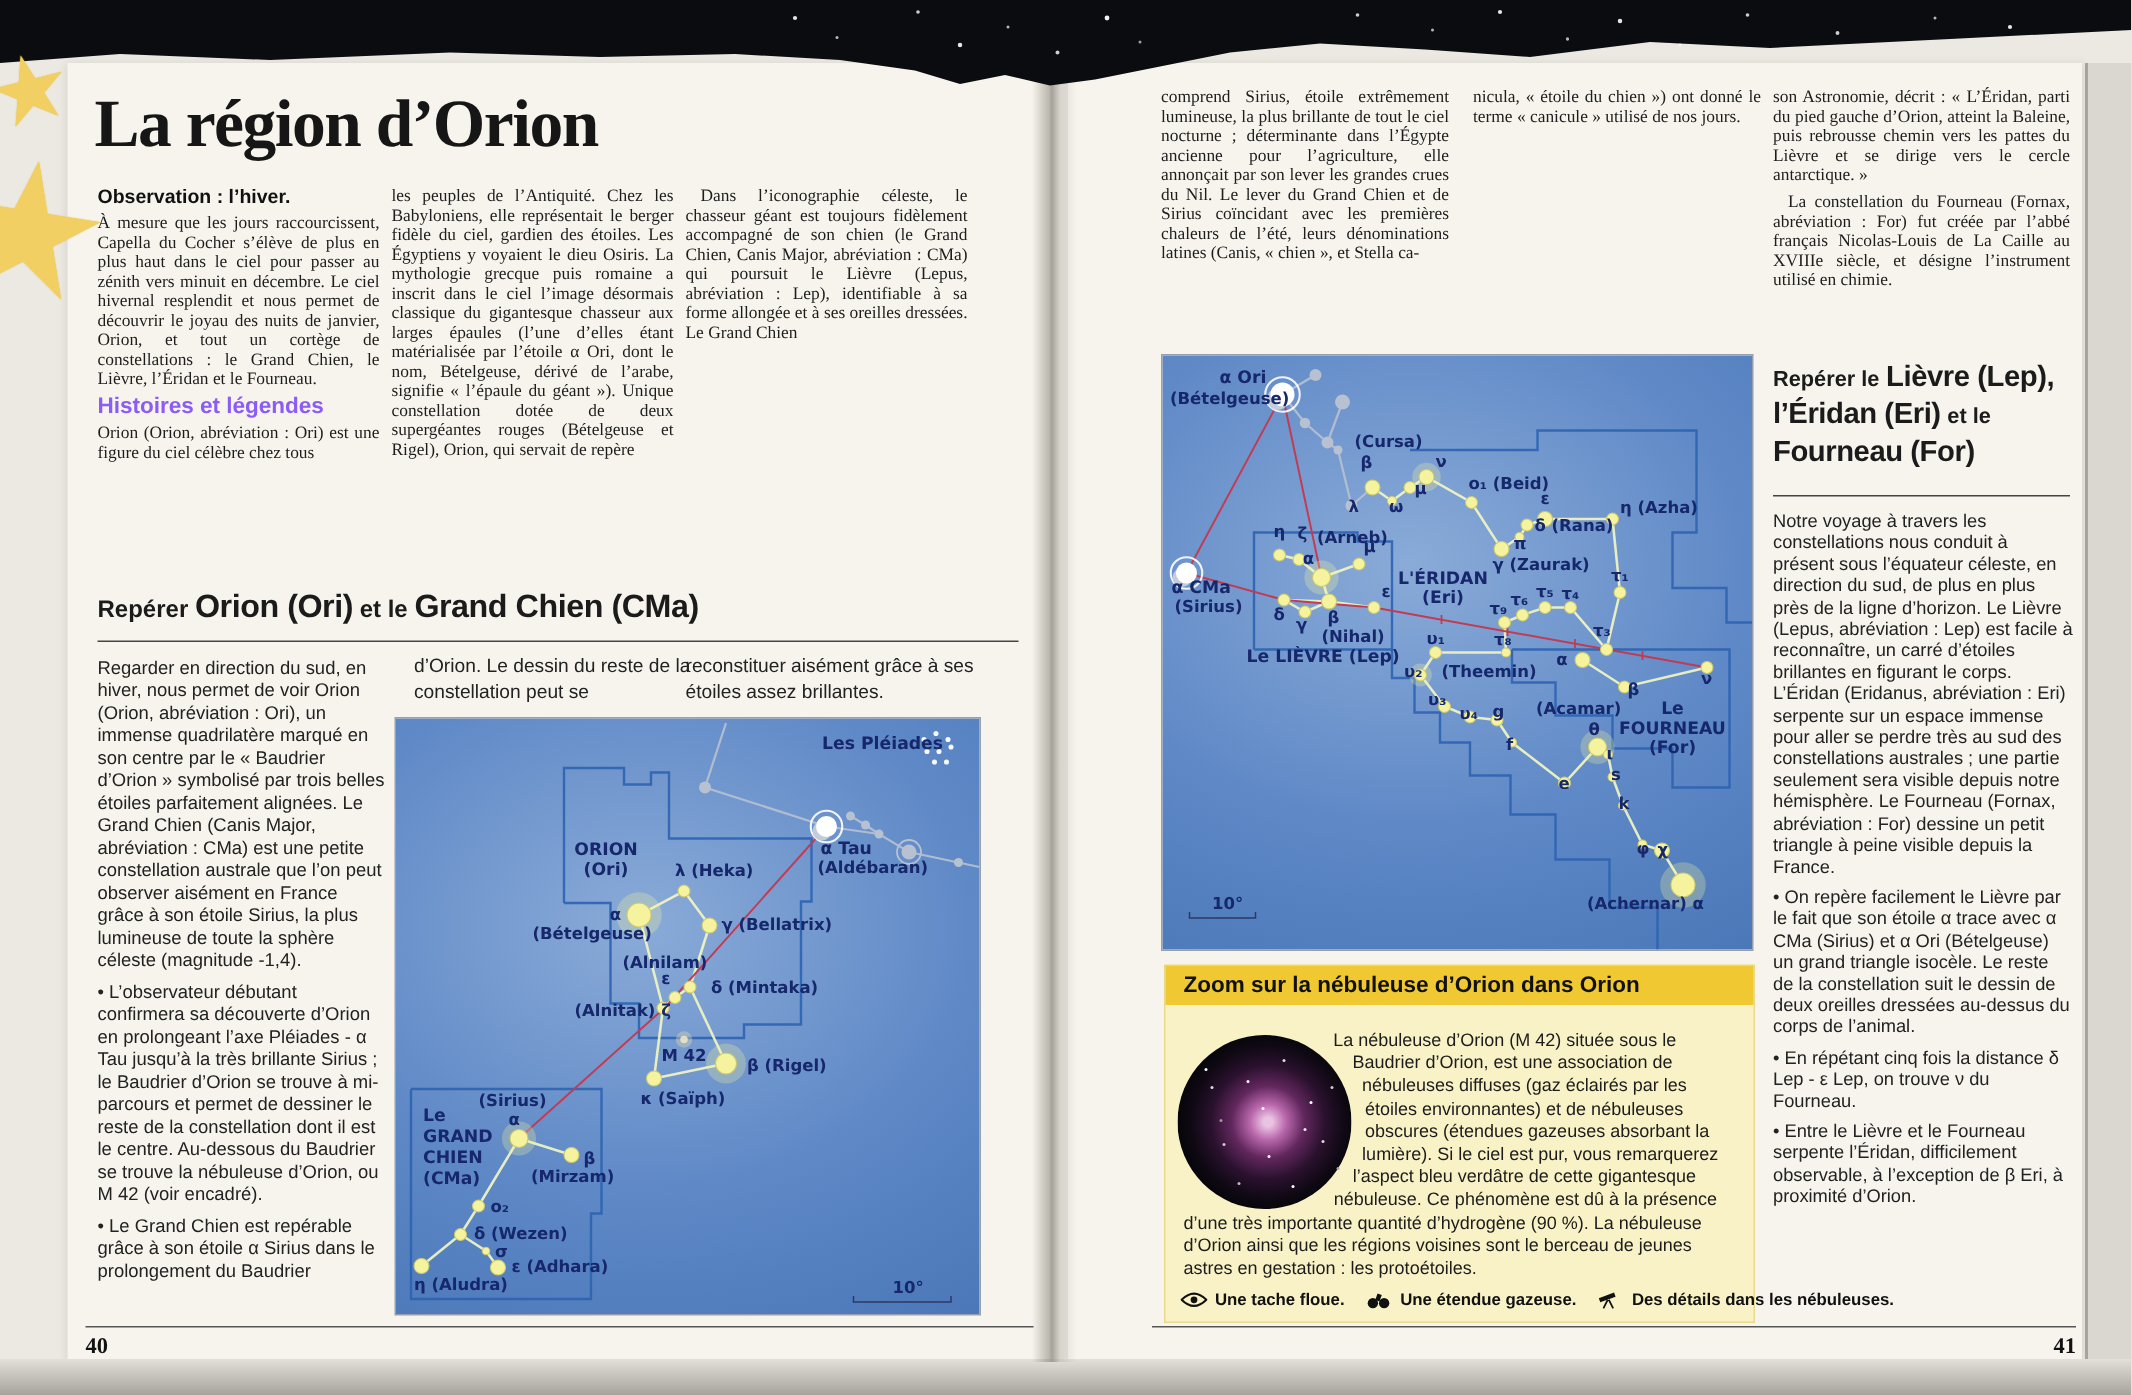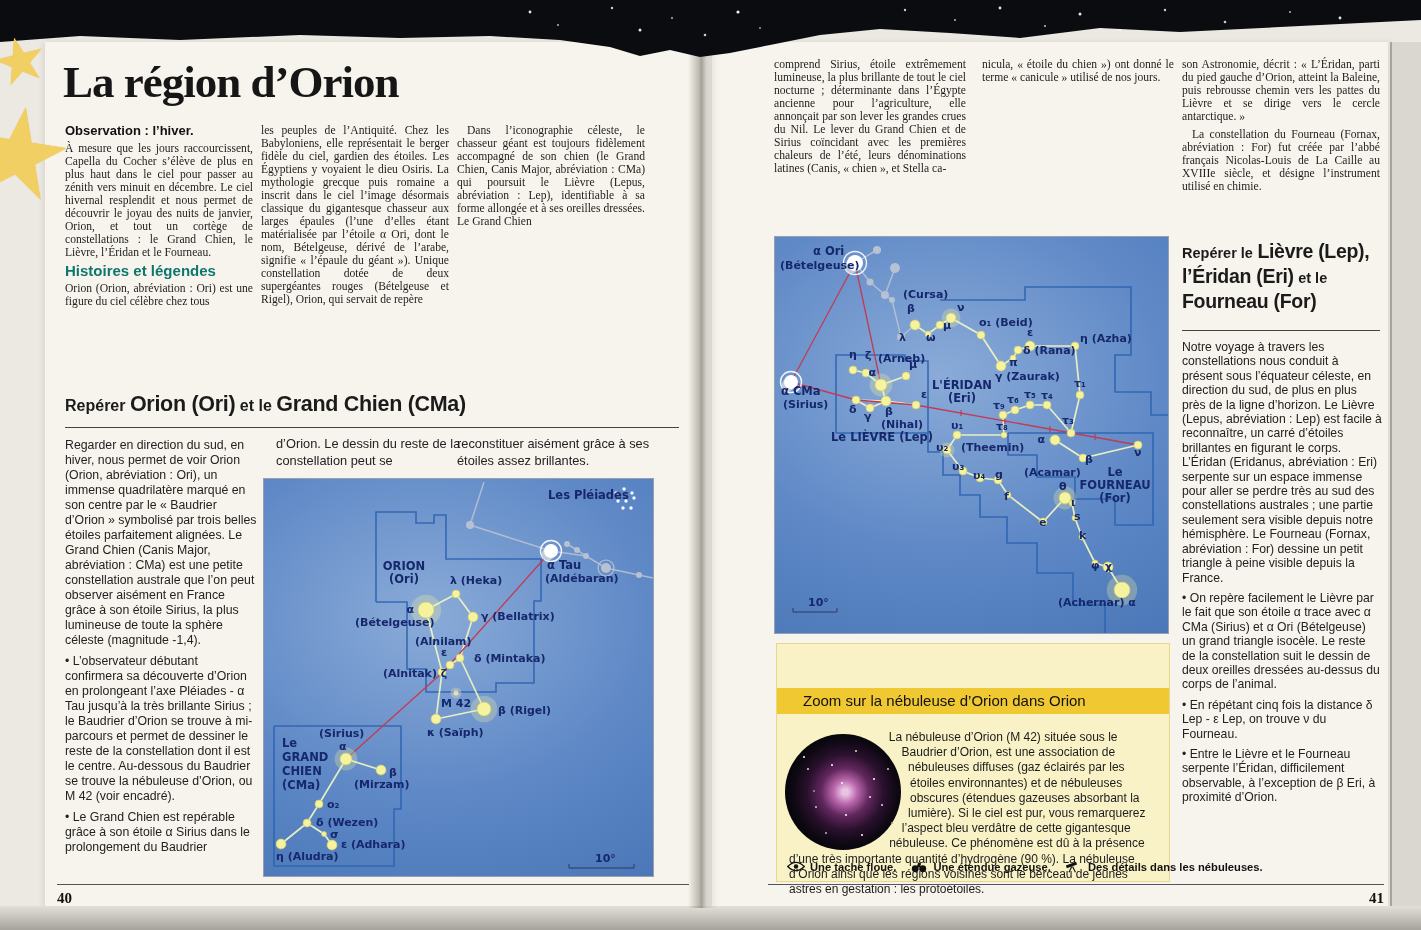--- a/index.html
+++ b/index.html
@@ -13,36 +13,36 @@
     background:linear-gradient(90deg,rgba(60,55,45,0),rgba(60,55,45,.38) 45%,rgba(60,55,45,.12) 62%,rgba(60,55,45,0));}
   .scan-right{position:absolute;left:1390px;top:42px;width:31px;height:866px;background:#d9d7d0;border-left:2px solid #a6a49c;z-index:2;}
   .scan-bottom{position:absolute;left:0;top:906px;width:1421px;height:24px;background:linear-gradient(#e2e0d8,#a5a39b);z-index:2;}
 
   .abs{position:absolute;}
   .lp-title{left:18px;top:14px;font-family:"Liberation Serif",serif;font-weight:bold;font-size:45px;letter-spacing:-1px;color:#161616;}
   .serif-col{font-family:"Liberation Serif",serif;font-size:11.6px;line-height:13px;text-align:justify;color:#1d1d1d;}
   .serif-col p{margin:0 0 5px 0;}
   .serif-col p.ind{text-indent:10px;}
   .mini-h{font-weight:bold;font-size:13px;margin:0 0 2px 0;color:#111;font-family:"Liberation Sans",sans-serif;}
-  .mini-h2{font-weight:bold;font-size:15px;margin:8px 0 2px 0;color:#0f766e;font-family:"Liberation Sans",sans-serif;}
+  .mini-h2{font-weight:bold;font-size:15px;margin:8px 0 2px 0;color:#8b5cf6;font-family:"Liberation Sans",sans-serif;}
   .sans-col{font-size:12.3px;line-height:15px;color:#222;}
   .sans-col p{margin:0 0 6px 0;}
   .sec-head{left:20px;top:350px;width:614px;color:#1b1b1b;white-space:nowrap;}
   .sh-s{font-weight:bold;font-size:16px;}
   .sh-b{font-weight:bold;font-size:21.5px;letter-spacing:-.3px;}
   .sec-rule{height:1px;background:#444;}
   .intro{font-size:12.8px;line-height:16.5px;color:#222;}
   .starchart{border:1px solid #98a0ae;background:radial-gradient(ellipse 130% 100% at 42% 35%,#8aabd8 0%,#5e88c6 45%,#3f6db0 100%);}
   .pg-rule{height:1px;background:#555;}
   .pg-num{font-family:"Liberation Serif",serif;font-weight:bold;font-size:15px;color:#111;}
   .sec-head2{left:470px;top:198px;width:210px;color:#1b1b1b;line-height:23px;}
   .sh2-s{font-weight:bold;font-size:14.5px;}
   .sh2-b{font-weight:bold;font-size:19.5px;letter-spacing:-.3px;}
   .zoombox{background:#f9f2c6;border:1px solid #e8d98a;}
-  .zb-title{background:#f0c832;color:#111;font-weight:normal;font-size:15px;padding:4px 26px;height:18px;margin-top:44px;}
+  .zb-title{background:#f0c832;color:#111;font-weight:bold;font-size:15px;padding:4px 12px;height:18px;}
   .zb-body{position:relative;padding:16px 12px 0 12px;font-size:12px;line-height:15.2px;color:#1c1c1c;height:160px;}
   .neb-photo{position:relative;width:116px;height:116px;border-radius:50%;float:left;margin:4px 10px 2px -4px;
     shape-outside:circle(60px at 50% 50%);
     background:radial-gradient(circle at 52% 50%,rgba(246,205,238,.95) 0 3px,rgba(216,120,200,.85) 12px,rgba(160,62,150,.6) 24px,rgba(92,32,96,.42) 38px,rgba(42,16,46,.22) 52px,rgba(0,0,0,0) 60px),#06060a;}
   .neb-photo::after{content:"";position:absolute;left:18px;top:22px;width:2px;height:2px;border-radius:50%;background:#fff;
     box-shadow:28px 8px #fff,52px -6px #ddd,70px 22px #fff,12px 50px #ccc,42px 58px #fff,78px 48px #ddd,58px 78px #fff,22px 76px #bbb,84px 12px #ccc,4px 12px #ddd,88px 66px #aaa,38px 26px #fff,66px 40px #eee,10px 34px #999;}
   .legend{position:absolute;left:10px;right:8px;bottom:8px;display:flex;align-items:center;gap:14px;font-weight:bold;font-size:11.2px;color:#111;}
   .leg-item{display:flex;align-items:center;gap:5px;white-space:nowrap;}
   .leg-ic{width:18px;height:13px;flex:0 0 auto;}
 </style>

